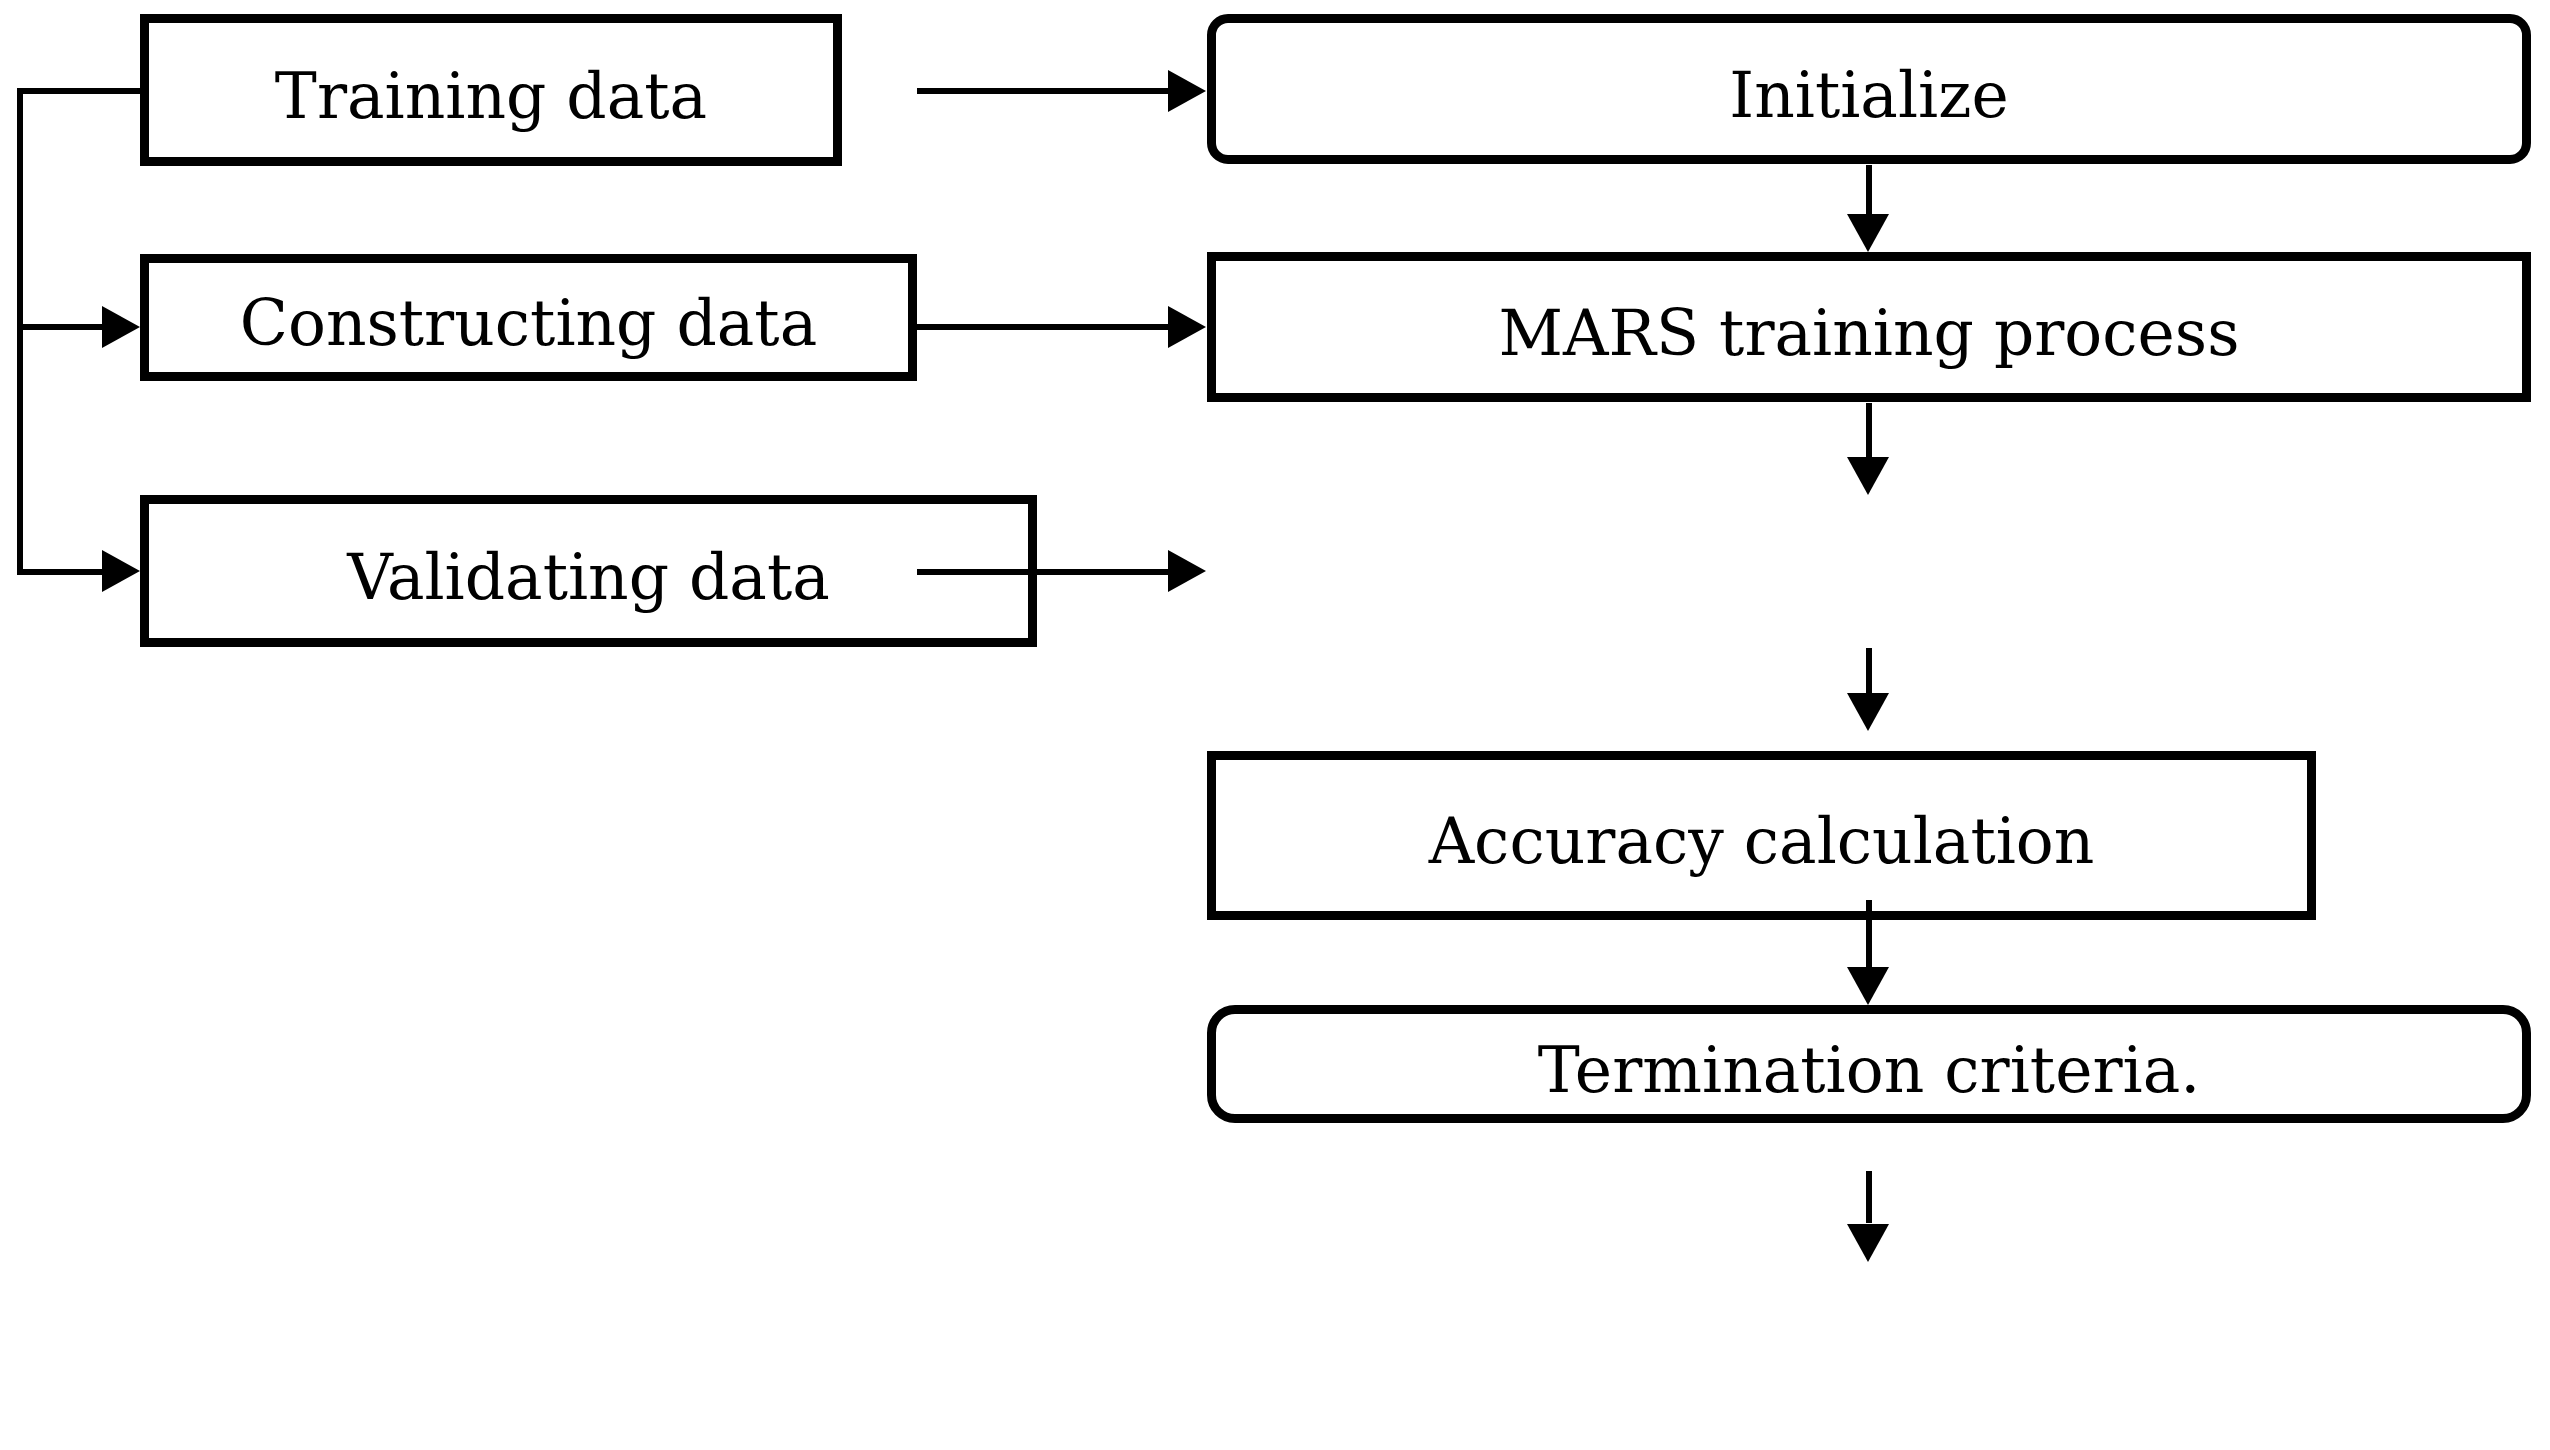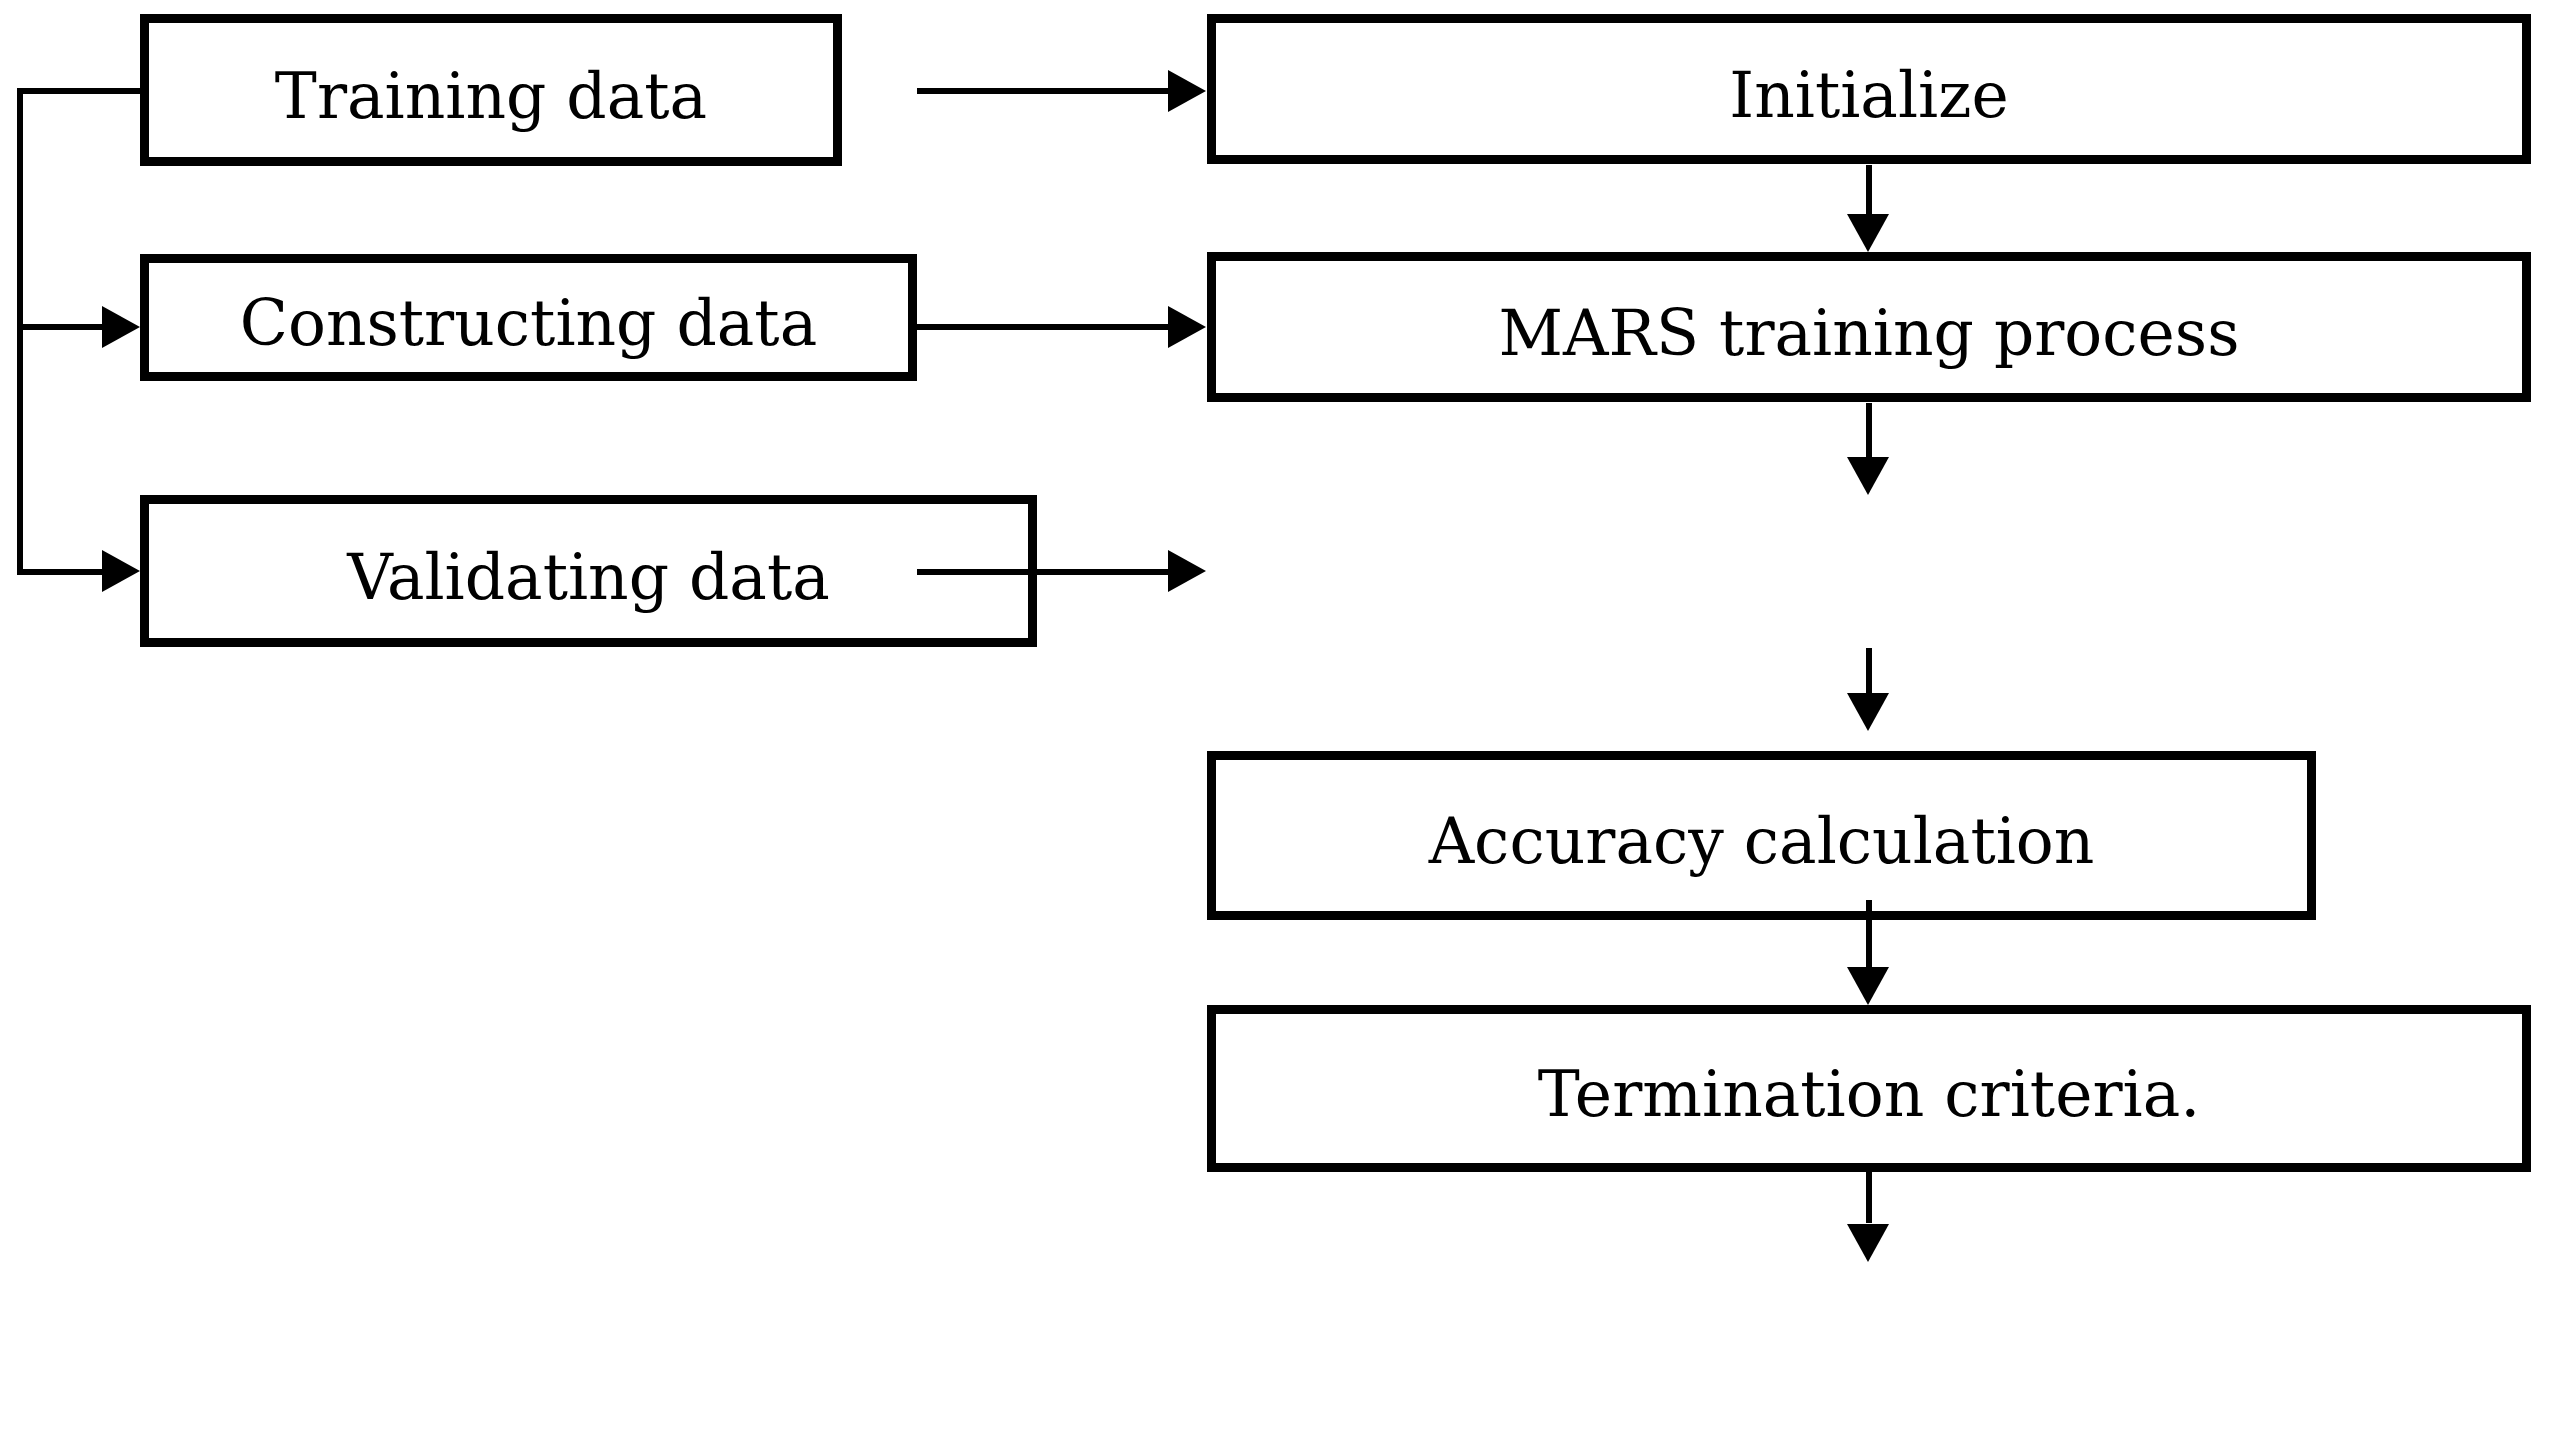--- a/index.html
+++ b/index.html
@@ -70,34 +70,34 @@
   </div>
 
   <div class="node" style="left:140px; top:254px; width:777px; height:127px;">
     <span class="node-label">Constructing data</span>
   </div>
 
   <div class="node" style="left:140px; top:495px; width:897px; height:152px;">
     <span class="node-label">Validating data</span>
   </div>
 
-  <div class="node" style="left:1207px; top:14.3px;  width:1324px; height:150px;">
+  <div class="node" style="left:1207px; top:14.3px;  width:1324px; height:150px;border-radius:21px;">
     <span class="node-label">Initialize</span>
   </div>
 
   <div class="node" style="left:1207px; top:252px; width:1324px; height:150px;">
     <span class="node-label">MARS training process</span>
   </div>
 
 
   <div class="node" style="left:1207px; top:751px; width:1109px; height:169px;">
     <span class="node-label">Accuracy calculation</span>
   </div>
 
-  <div class="node" style="left:1207px; top:1005px; width:1324px; height:167px;">
+  <div class="node" style="left:1207px; top:1005px; width:1324px; height:118px;border-radius:28px;">
     <span class="node-label">Termination criteria.</span>
   </div>
 
 
   <div class="hline" style="left:17px; top:88px; width:123px;"></div>
   <div class="vline" style="left:17px; top:88px; height:487px;"></div>
 
   <div class="hline" style="left:17px; top:324px; width:85px;"></div>
   <div class="tri-right" style="left:102px; top:306px;"></div>
 

